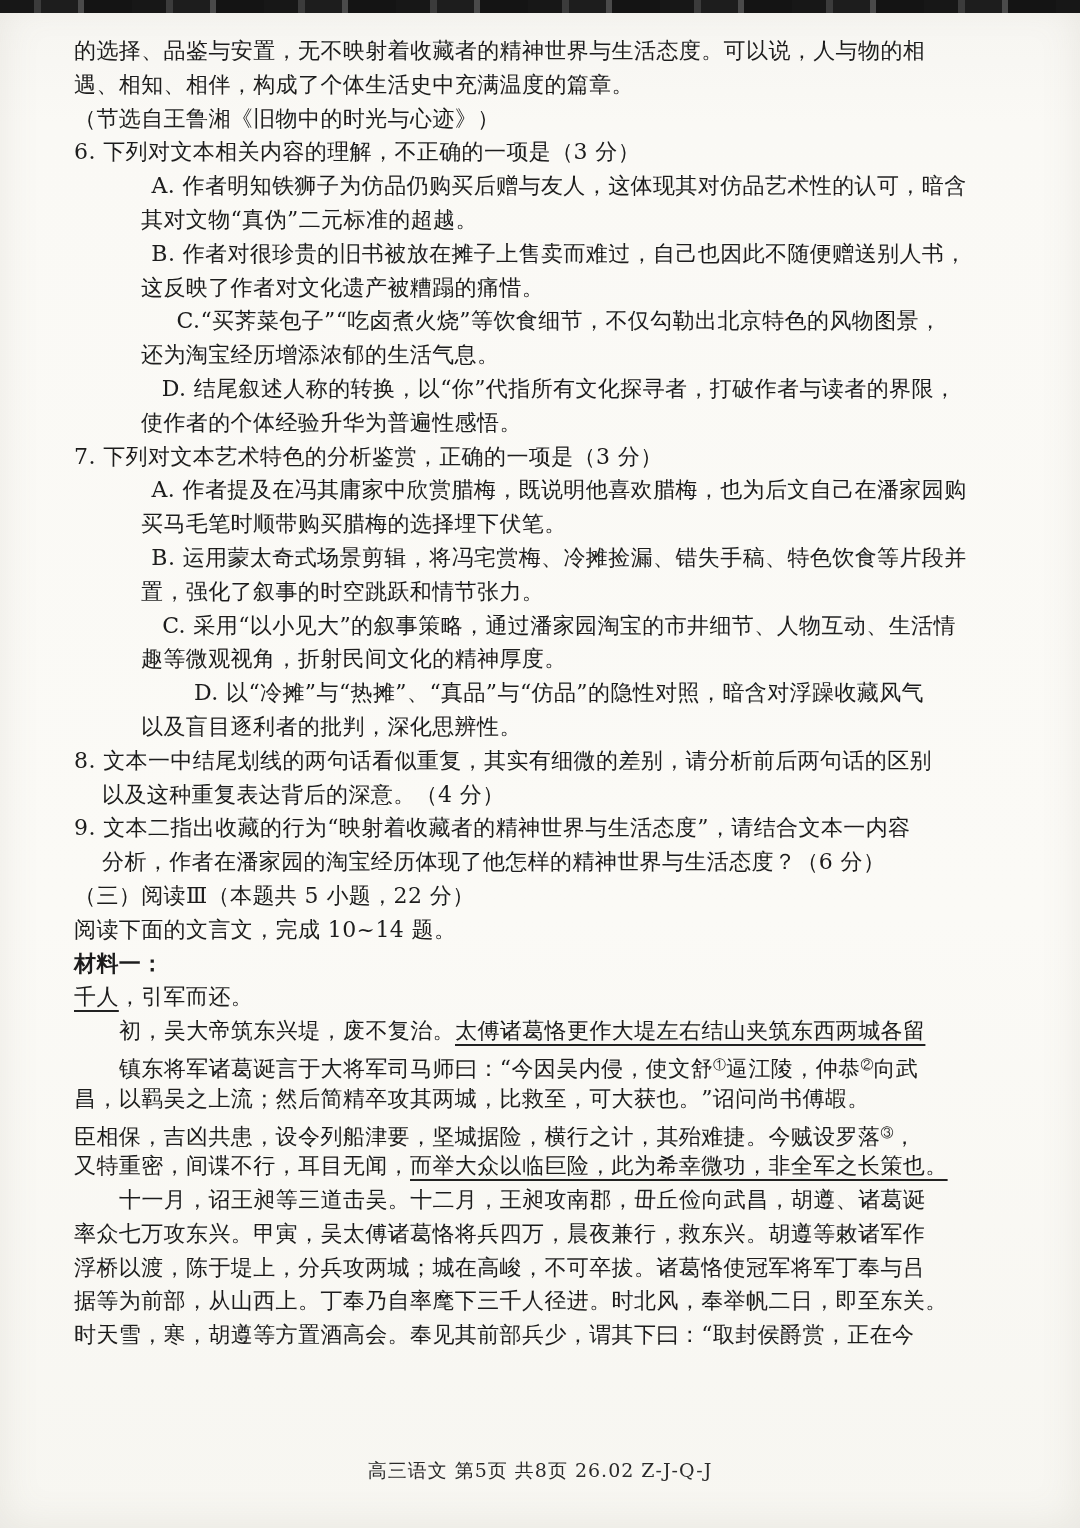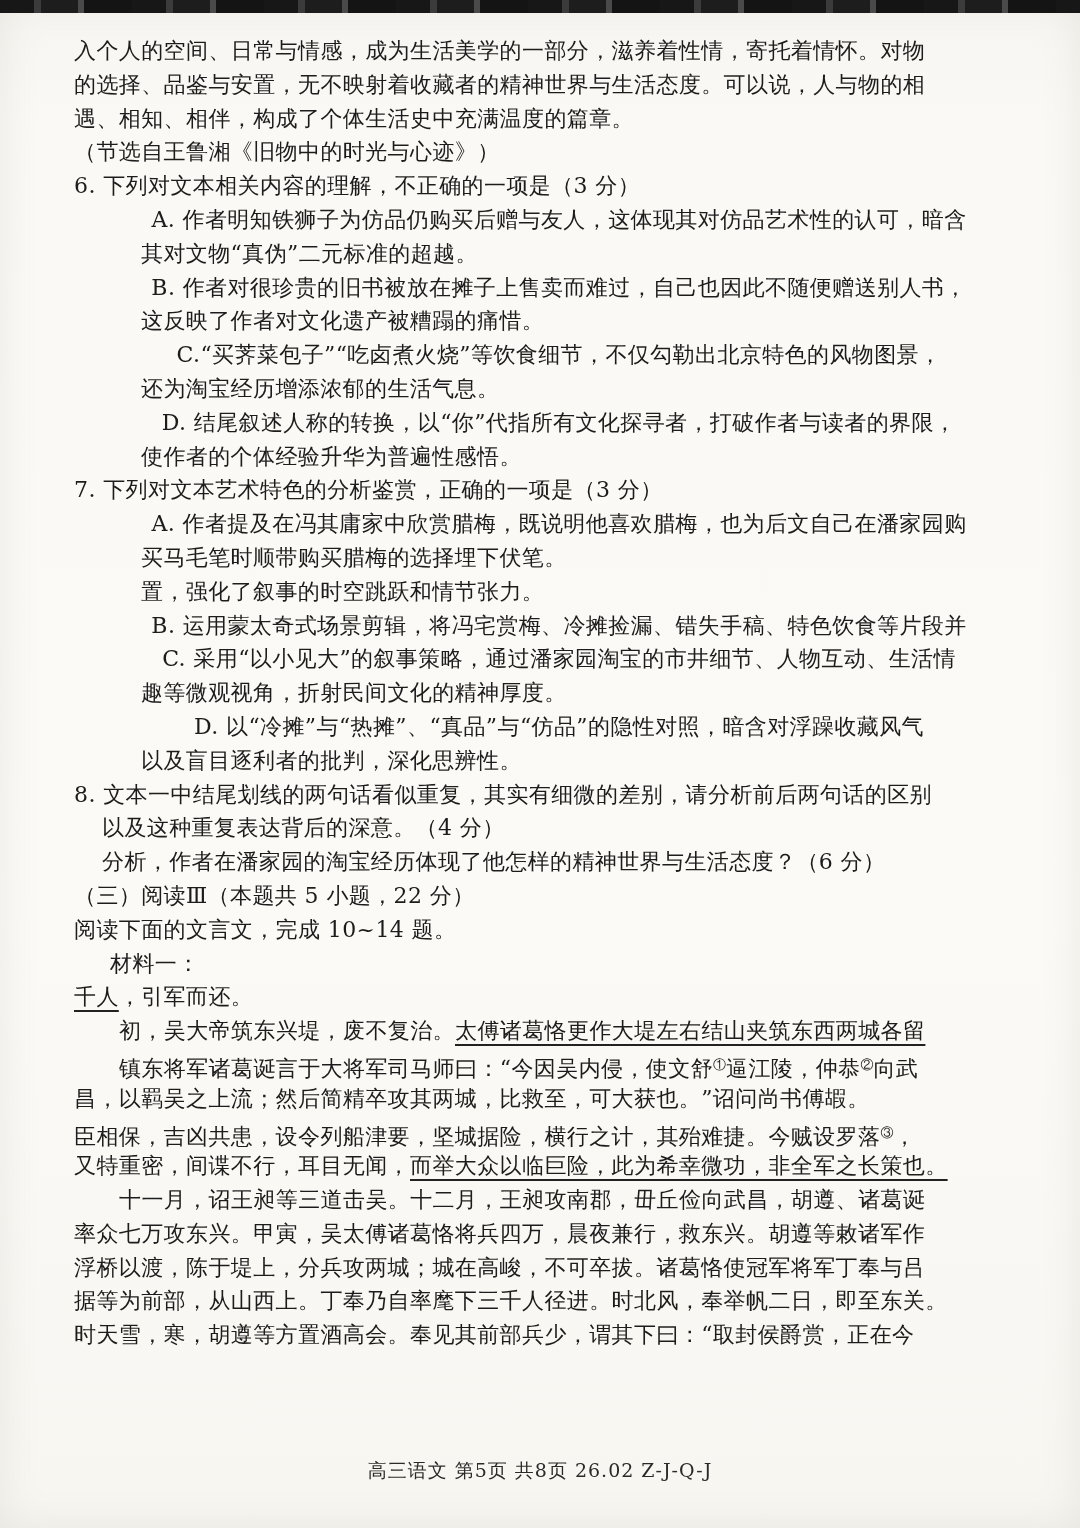--- a/index.html
+++ b/index.html
@@ -36,21 +36,21 @@
     height: 33.8px;
     line-height: 33.8px;
     letter-spacing: 0.4px;
     white-space: nowrap;
   }
   .right   { }
   .ind-opt  { padding-left: 34px; text-align: center; }
   .ind-optc { padding-left: 67px; }
   .ind-qc   { padding-left: 28px; }
   .ind-p    { padding-left: 45px; }
-  .b   { font-weight: 400; margin-left: 36px; }
+  .b   { font-weight: 700; }
   .u   {
     text-decoration: underline;
     text-underline-offset: 6px;
     text-decoration-thickness: 1.6px;
     text-decoration-color: #222;
   }
   .sup {
     font-size: 13px;
     vertical-align: 7px;
     letter-spacing: 0;
@@ -64,44 +64,44 @@
     color: #2a2a2a;
   }
 </style>
 </head>
 <body>
 
 <div class="page">
   <div class="scan-strip"></div>
   <div class="content">
     <div>
-        <div class="line"><span>入个人的空间、日常与情感，成为生活美学的一部分，滋养着性情，寄托着情怀。对物</span></div>
         <div class="line"><span>的选择、品鉴与安置，无不映射着收藏者的精神世界与生活态度。可以说，人与物的相</span></div>
         <div class="line"><span>遇、相知、相伴，构成了个体生活史中充满温度的篇章。</span></div>
         <div class="line right"><span>（节选自王鲁湘《旧物中的时光与心迹》）</span></div>
         <div class="line"><span>6. 下列对文本相关内容的理解，不正确的一项是（3 分）</span></div>
         <div class="line ind-opt"><span>A. 作者明知铁狮子为仿品仍购买后赠与友人，这体现其对仿品艺术性的认可，暗含</span></div>
         <div class="line ind-optc"><span>其对文物“真伪”二元标准的超越。</span></div>
         <div class="line ind-opt"><span>B. 作者对很珍贵的旧书被放在摊子上售卖而难过，自己也因此不随便赠送别人书，</span></div>
         <div class="line ind-optc"><span>这反映了作者对文化遗产被糟蹋的痛惜。</span></div>
         <div class="line ind-opt"><span>C.“买荠菜包子”“吃卤煮火烧”等饮食细节，不仅勾勒出北京特色的风物图景，</span></div>
         <div class="line ind-optc"><span>还为淘宝经历增添浓郁的生活气息。</span></div>
         <div class="line ind-opt"><span>D. 结尾叙述人称的转换，以“你”代指所有文化探寻者，打破作者与读者的界限，</span></div>
         <div class="line ind-optc"><span>使作者的个体经验升华为普遍性感悟。</span></div>
         <div class="line"><span>7. 下列对文本艺术特色的分析鉴赏，正确的一项是（3 分）</span></div>
         <div class="line ind-opt"><span>A. 作者提及在冯其庸家中欣赏腊梅，既说明他喜欢腊梅，也为后文自己在潘家园购</span></div>
         <div class="line ind-optc"><span>买马毛笔时顺带购买腊梅的选择埋下伏笔。</span></div>
+        <div class="line ind-opt"><span>B. 运用蒙太奇式场景剪辑，将冯宅赏梅、冷摊捡漏、错失手稿、特色饮食等片段并</span></div>
         <div class="line ind-optc"><span>置，强化了叙事的时空跳跃和情节张力。</span></div>
-        <div class="line ind-opt"><span>B. 运用蒙太奇式场景剪辑，将冯宅赏梅、冷摊捡漏、错失手稿、特色饮食等片段并</span></div>
         <div class="line ind-opt"><span>C. 采用“以小见大”的叙事策略，通过潘家园淘宝的市井细节、人物互动、生活情</span></div>
         <div class="line ind-optc"><span>趣等微观视角，折射民间文化的精神厚度。</span></div>
         <div class="line ind-opt"><span>D. 以“冷摊”与“热摊”、“真品”与“仿品”的隐性对照，暗含对浮躁收藏风气</span></div>
         <div class="line ind-optc"><span>以及盲目逐利者的批判，深化思辨性。</span></div>
         <div class="line"><span>8. 文本一中结尾划线的两句话看似重复，其实有细微的差别，请分析前后两句话的区别</span></div>
         <div class="line ind-qc"><span>以及这种重复表达背后的深意。（4 分）</span></div>
+        <div class="line"><span>9. 文本二指出收藏的行为“映射着收藏者的精神世界与生活态度”，请结合文本一内容</span></div>
         <div class="line ind-qc"><span>分析，作者在潘家园的淘宝经历体现了他怎样的精神世界与生活态度？（6 分）</span></div>
         <div class="line"><span>（三）阅读Ⅲ（本题共 5 小题，22 分）</span></div>
         <div class="line"><span>阅读下面的文言文，完成 10~14 题。</span></div>
         <div class="line"><span class="b">材料一：</span></div>
         <div class="line"><span class="u">千人</span><span>，引军而还。</span></div>
         <div class="line ind-p"><span>初，吴大帝筑东兴堤，废不复治。</span><span class="u">太傅诸葛恪更作大堤左右结山夹筑东西两城各留</span></div>
         <div class="line ind-p"><span>镇东将军诸葛诞言于大将军司马师曰：“今因吴内侵，使文舒</span><span class="sup">①</span><span>逼江陵，仲恭</span><span class="sup">②</span><span>向武</span></div>
         <div class="line"><span>昌，以羁吴之上流；然后简精卒攻其两城，比救至，可大获也。”诏问尚书傅嘏。</span></div>
         <div class="line"><span>臣相保，吉凶共患，设令列船津要，坚城据险，横行之计，其殆难捷。今贼设罗落</span><span class="sup">③</span><span>，</span></div>
         <div class="line"><span>又特重密，间谍不行，耳目无闻，</span><span class="u">而举大众以临巨险，此为希幸微功，非全军之长策也。</span></div>

